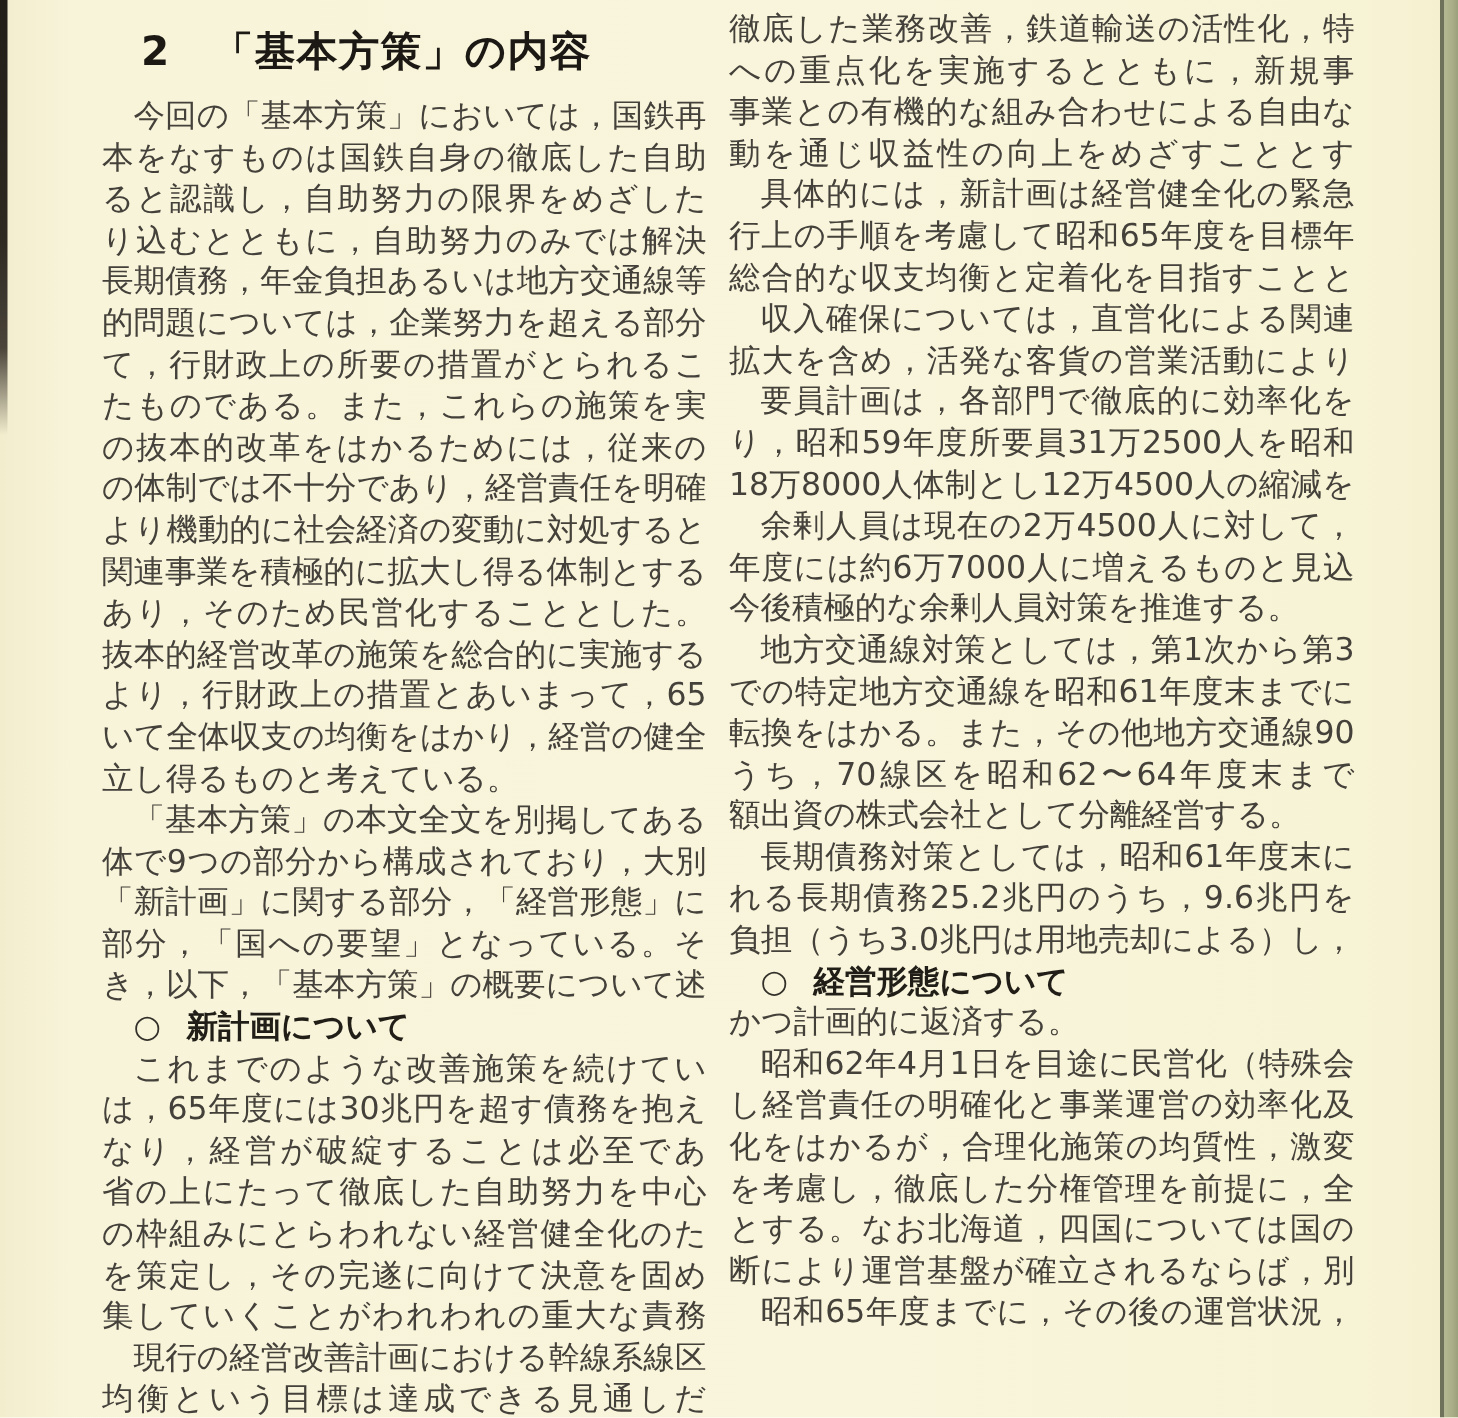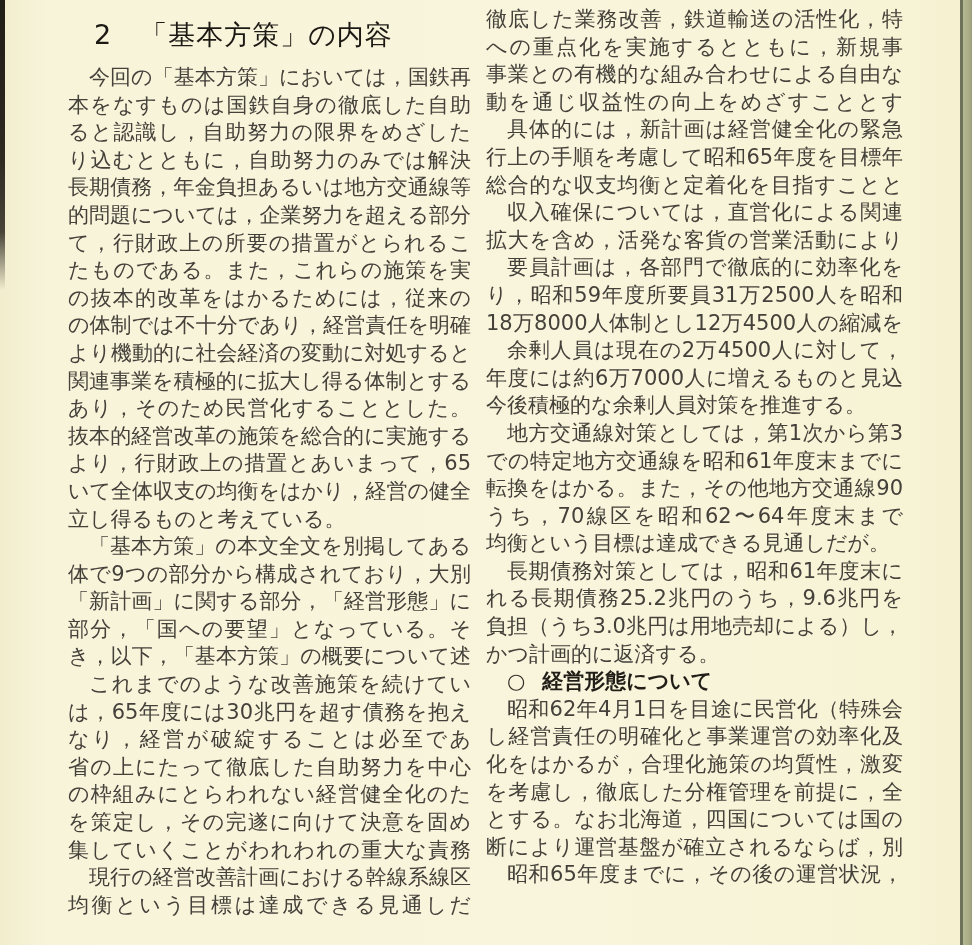--- a/index.html
+++ b/index.html
@@ -24,21 +24,21 @@
   }
   .edge-strip {
     position: absolute; right: 0; top: 0; bottom: 0; width: 9px;
     background: linear-gradient(90deg, #b4b992 0%, #a9ae88 60%, #9ba07c 100%);
   }
   
   .col { position: absolute; }
   .col-left  { left: 68px;  top: 14px; width: 403px; }
   .col-right { left: 486px; top: 6px;  width: 417px; }
   .heading {
-    font-size: 27px; font-weight: normal; color: #1c1914;
+    font-size: 27px; font-weight: bold; color: #1c1914;
     letter-spacing: 1px; margin: 4px 0 12px 26px; height: 34px; line-height: 34px;
     white-space: nowrap; overflow: hidden;
   }
   .line {
     font-size: 21px; height: 27.6px; line-height: 27.6px;
     color: #44403a; letter-spacing: 0px;
     text-align: justify; text-align-last: justify;
     overflow: hidden;
   }
   .line.end { text-align-last: left; }
@@ -71,20 +71,21 @@
         <div class="line">あり，そのため民営化することとした。これらの</div>
         <div class="line">抜本的経営改革の施策を総合的に実施することに</div>
         <div class="line">より，行財政上の措置とあいまって，65年度にお</div>
         <div class="line">いて全体収支の均衡をはかり，経営の健全性が確</div>
         <div class="line end">立し得るものと考えている。</div>
         <div class="line indent">「基本方策」の本文全文を別掲してあるが，全</div>
         <div class="line">体で9つの部分から構成されており，大別すると</div>
         <div class="line">「新計画」に関する部分，「経営形態」に関する</div>
         <div class="line">部分，「国への要望」となっている。それに基づ</div>
         <div class="line end">き，以下，「基本方策」の概要について述べる。</div>
+        <div class="line subheading"><span class="marker">○</span><span>新計画について</span></div>
         <div class="line indent">これまでのような改善施策を続けていくだけで</div>
         <div class="line">は，65年度には30兆円を超す債務を抱えることに</div>
         <div class="line">なり，経営が破綻することは必至であり，従来の反</div>
         <div class="line">省の上にたって徹底した自助努力を中心に，従来</div>
         <div class="line">の枠組みにとらわれない経営健全化のための計画</div>
         <div class="line">を策定し，その完遂に向けて決意を固め総力を結</div>
         <div class="line end">集していくことがわれわれの重大な責務である。</div>
         <div class="line indent">現行の経営改善計画における幹線系線区の収支</div>
         <div class="line">均衡という目標は達成できる見通しだが，国鉄全</div>
       </div>
@@ -103,26 +104,26 @@
         <div class="line indent">要員計画は，各部門で徹底的に効率化をはか</div>
         <div class="line">り，昭和59年度所要員31万2500人を昭和65年度</div>
         <div class="line end">18万8000人体制とし12万4500人の縮減を行う。</div>
         <div class="line indent">余剰人員は現在の2万4500人に対して，昭和65</div>
         <div class="line">年度には約6万7000人に増えるものと見込まれ，</div>
         <div class="line end">今後積極的な余剰人員対策を推進する。</div>
         <div class="line indent">地方交通線対策としては，第1次から第3次ま</div>
         <div class="line">での特定地方交通線を昭和61年度末までにすべて</div>
         <div class="line">転換をはかる。また，その他地方交通線90線区の</div>
         <div class="line">うち，70線区を昭和62〜64年度末までに，国鉄全</div>
-        <div class="line end">均衡という目標は達成できる見通しだが。</div>
+        <div class="line end">額出資の株式会社として分離経営する。</div>
         <div class="line indent">長期債務対策としては，昭和61年度末に予定さ</div>
         <div class="line">れる長期債務25.2兆円のうち，9.6兆円を国鉄が</div>
         <div class="line">負担（うち3.0兆円は用地売却による）し，長期</div>
+        <div class="line subheading"><span class="marker">○</span><span>経営形態について</span></div>
         <div class="line end">かつ計画的に返済する。</div>
-        <div class="line subheading"><span class="marker">○</span><span>経営形態について</span></div>
         <div class="line indent">昭和62年4月1日を目途に民営化（特殊会社）</div>
         <div class="line">し経営責任の明確化と事業運営の効率化及び活性</div>
         <div class="line">化をはかるが，合理化施策の均質性，激変緩和等</div>
         <div class="line">を考慮し，徹底した分権管理を前提に，全国一体</div>
         <div class="line">とする。なお北海道，四国については国の政策判</div>
         <div class="line">断により運営基盤が確立されるならば，別経営と</div>
         <div class="line indent">昭和65年度までに，その後の運営状況，輸送実</div>
       </div>
   </div>
   <div class="edge-line"></div>

